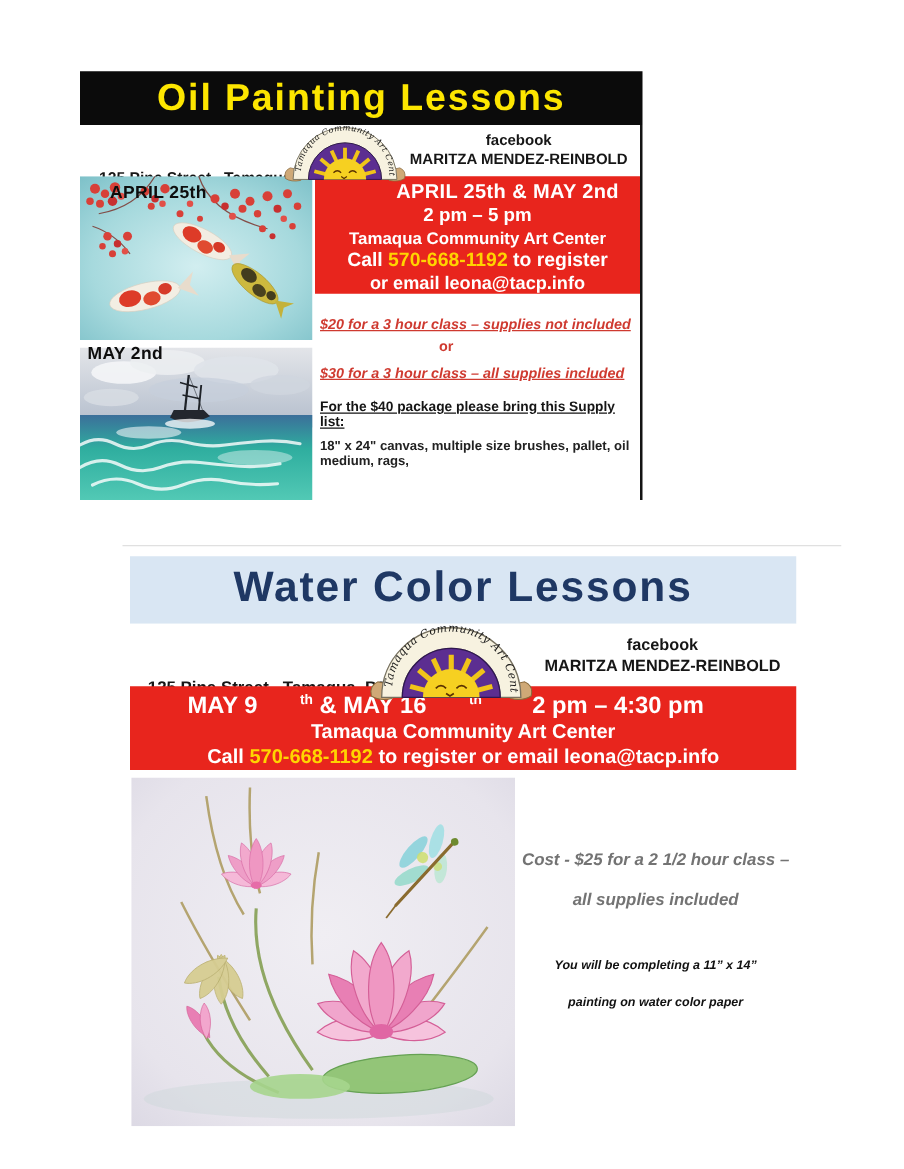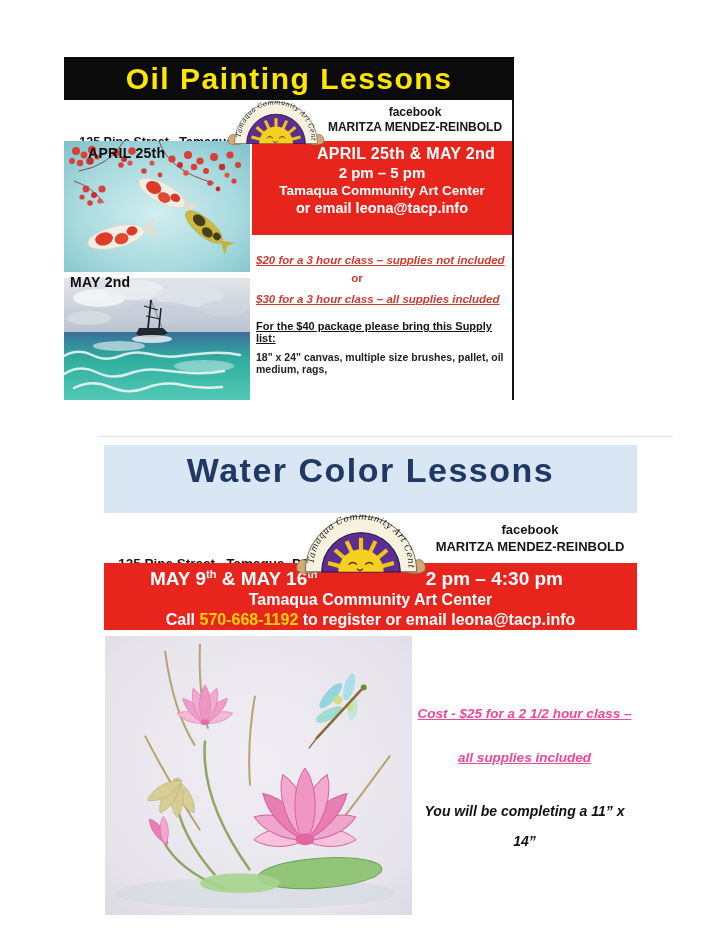--- a/index.html
+++ b/index.html
@@ -41,36 +41,36 @@
   .price{margin-top:9px;font-size:11.5px;font-style:italic;font-weight:600;color:#cf3a30;text-decoration:underline;}
   .or-line{margin-top:6px;font-size:11.5px;font-weight:bold;color:#cf3a30;text-align:center;padding-right:48px;}
   .supply-h{margin-top:15px;font-size:11px;font-weight:bold;color:#151515;text-decoration:underline;}
   .supply{margin-top:7px;font-size:10.5px;font-weight:600;color:#222;}
 
   
   .page-divider{left:98px;top:436px;width:575px;height:1px;background:#e0e0e0;}
 
   
   #wc-flyer{left:104px;top:445px;width:533px;height:460px;}
-  .wc-header{height:68px;background:#d9e6f3;text-align:center;}
+  .wc-header{height:54px;background:#d9e6f3;text-align:center;}
   .wc-title{color:#1f3864;font-size:34px;font-weight:900;line-height:51px;letter-spacing:1.5px;display:inline-block;}
   .info2{position:relative;height:50px;background:#fff;}
   .addr2{position:absolute;left:8px;top:8px;width:204px;text-align:center;font-weight:bold;font-size:13.5px;line-height:17px;color:#161616;white-space:pre-wrap;}
   .fb2{position:absolute;right:0px;top:8px;width:214px;text-align:center;font-weight:bold;font-size:13px;line-height:17px;color:#161616;}
   .logo-box2{position:absolute;left:190px;top:-3px;width:134px;height:66px;z-index:3;}
   .banner{position:relative;background:#e8251d;height:63px;color:#fff;font-weight:bold;text-align:center;padding-top:4px;}
   .bn1{display:flex;justify-content:space-between;padding:0 74px 0 46px;font-size:19px;line-height:23px;}
-  .bn1 sup{font-size:11px;line-height:0;}
+  .bn1 sup{font-size:11px;line-height:0;margin-left:34px;}
   .bn2{font-size:16px;line-height:20px;}
   .bn3{font-size:16px;line-height:20px;}
   .wc-main{display:flex;padding-top:6px;background:#fff;}
   .lotus-svg{width:307px;height:279px;display:block;margin-left:1px;}
   .wc-text{flex:1;text-align:center;padding-top:50px;}
-  .cost{font-size:13.5px;font-weight:bold;font-style:italic;color:#ec4899;text-decoration:underline;line-height:32px;margin-top:12px;}
-  .note{margin-top:22px;font-size:14px;font-weight:bold;font-style:italic;color:#111;line-height:30px;}
+  .cost{font-size:13.5px;font-weight:bold;font-style:italic;color:#737373;line-height:32px;}
+  .note{margin-top:22px;font-size:10px;font-weight:bold;font-style:italic;color:#111;line-height:30px;}
 </style>
 </head>
 <body>
 
 <section class="abs" id="oil-flyer">
   <header class="oil-header">
     <span class="oil-title">Oil Painting Lessons</span>
   </header>
 
   <div class="oil-below">
@@ -226,20 +226,21 @@
         </svg>
         <span class="img-label lbl-apr">APRIL 25th</span>
         <span class="img-label lbl-may">MAY 2nd</span>
       </div>
 
       <div class="oil-right">
         <div class="redbox">
           <div class="rb1">APRIL 25th &amp; MAY 2nd</div>
           <div class="rb2">2 pm – 5 pm</div>
           <div class="rb3">Tamaqua Community Art Center</div>
+          <div class="rb4"><span>Call </span><span class="phone">570-668-1192</span><span> to register</span></div>
           <div class="rb5">or email leona@tacp.info</div>
         </div>
         <div class="oil-body">
           <div class="price">$20 for a 3 hour class – supplies not included</div>
           <div class="or-line">or</div>
           <div class="price">$30 for a 3 hour class – all supplies included</div>
           <div class="supply-h">For the $40 package please bring this Supply list:</div>
           <div class="supply">18" x 24" canvas, multiple size brushes, pallet, oil medium, rags,</div>
         </div>
       </div>
@@ -380,15 +381,16 @@
         <path d="M-30,24 L26,-13" stroke="#8a6b2f" stroke-width="2.5" stroke-linecap="round"></path>
         <path d="M-30,24 L-40,32" stroke="#8a6b2f" stroke-width="1.4"></path>
         <circle cx="28" cy="-14" r="3" fill="#6d8a2f"></circle>
       </g>
     </svg>
 
     <div class="wc-text">
       <div class="cost">Cost - $25 for a 2 1/2 hour class –</div>
       <div class="cost">all supplies included</div>
       <div class="note">You will be completing a 11” x 14”</div>
+      <div class="note" style="margin-top:0;">painting on water color paper</div>
     </div>
   </div>
 </section>
 
 </body></html>

